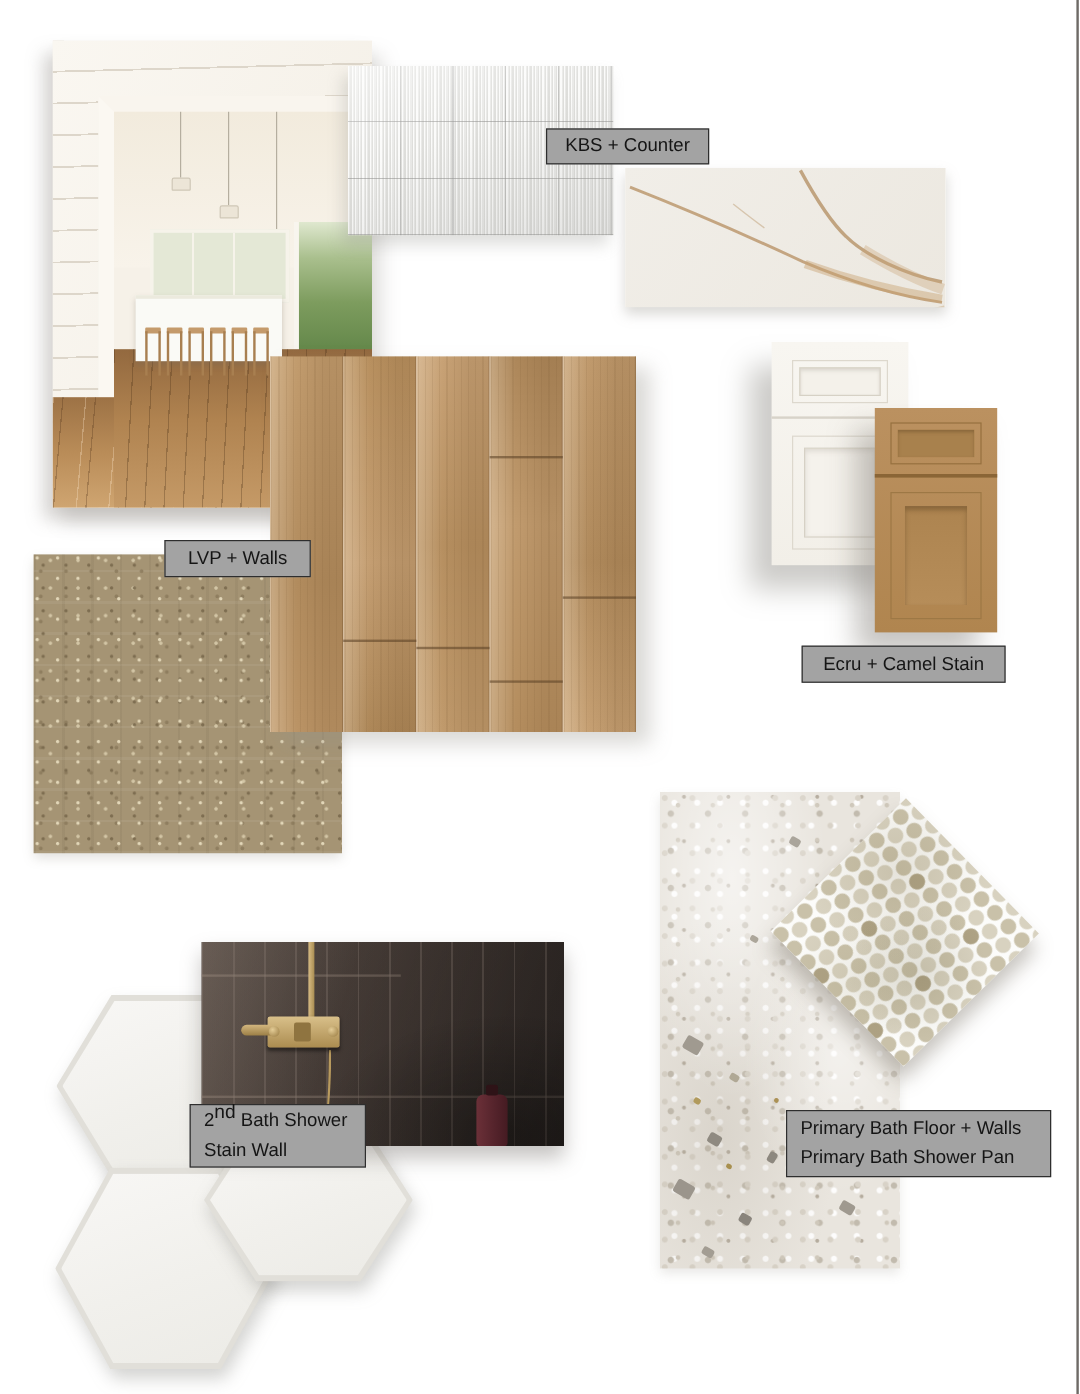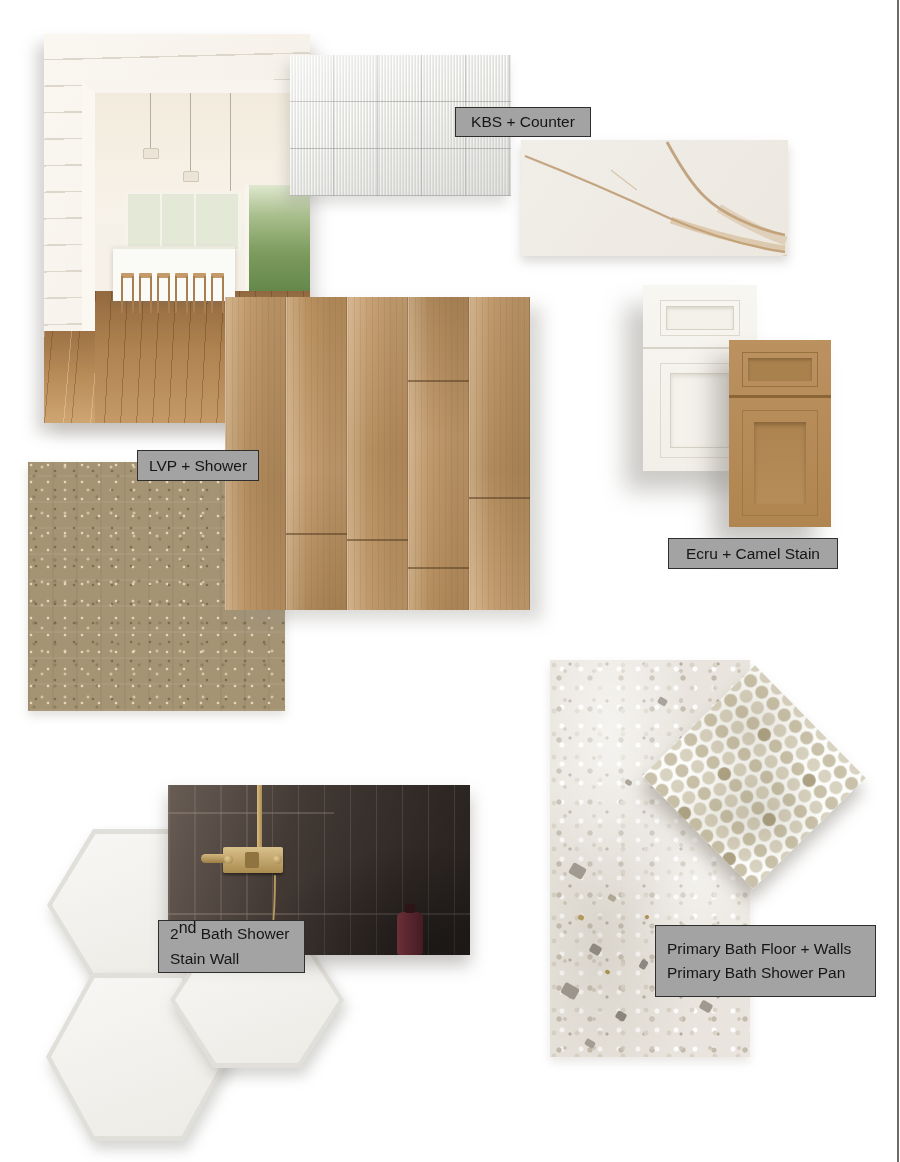--- a/index.html
+++ b/index.html
@@ -341,31 +341,31 @@
     <div class="chip" style="left:28px;top:255px;width:6px;height:5px;background:#b19a5c"></div>
   </div>
 
   <div class="sample penny"></div>
 
   <div class="tag" style="left:455px;top:107px;width:136px;height:30px">
     <span>KBS + Counter</span>
   </div>
 
   <div class="tag" style="left:137px;top:450px;width:122px;height:31px">
-    <span>LVP + Shower</span>
+    <span>LVP + Walls</span>
   </div>
 
   <div class="tag" style="left:668px;top:538px;width:170px;height:31px">
     <span>Ecru + Camel Stain</span>
   </div>
 
   <div class="tag two" style="left:158px;top:920px;width:147px;height:53px">
     <span><span>2</span><sup>nd</sup><span> Bath Shower</span></span>
     <span>Stain Wall</span>
   </div>
 
-  <div class="tag two" style="left:655px;top:925px;width:221px;height:72px">
+  <div class="tag two" style="left:655px;top:925px;width:221px;height:56px">
     <span>Primary Bath Floor + Walls</span>
     <span>Primary Bath Shower Pan</span>
   </div>
 
   <div class="page-edge"></div>
 </div>
 
 </body></html>

